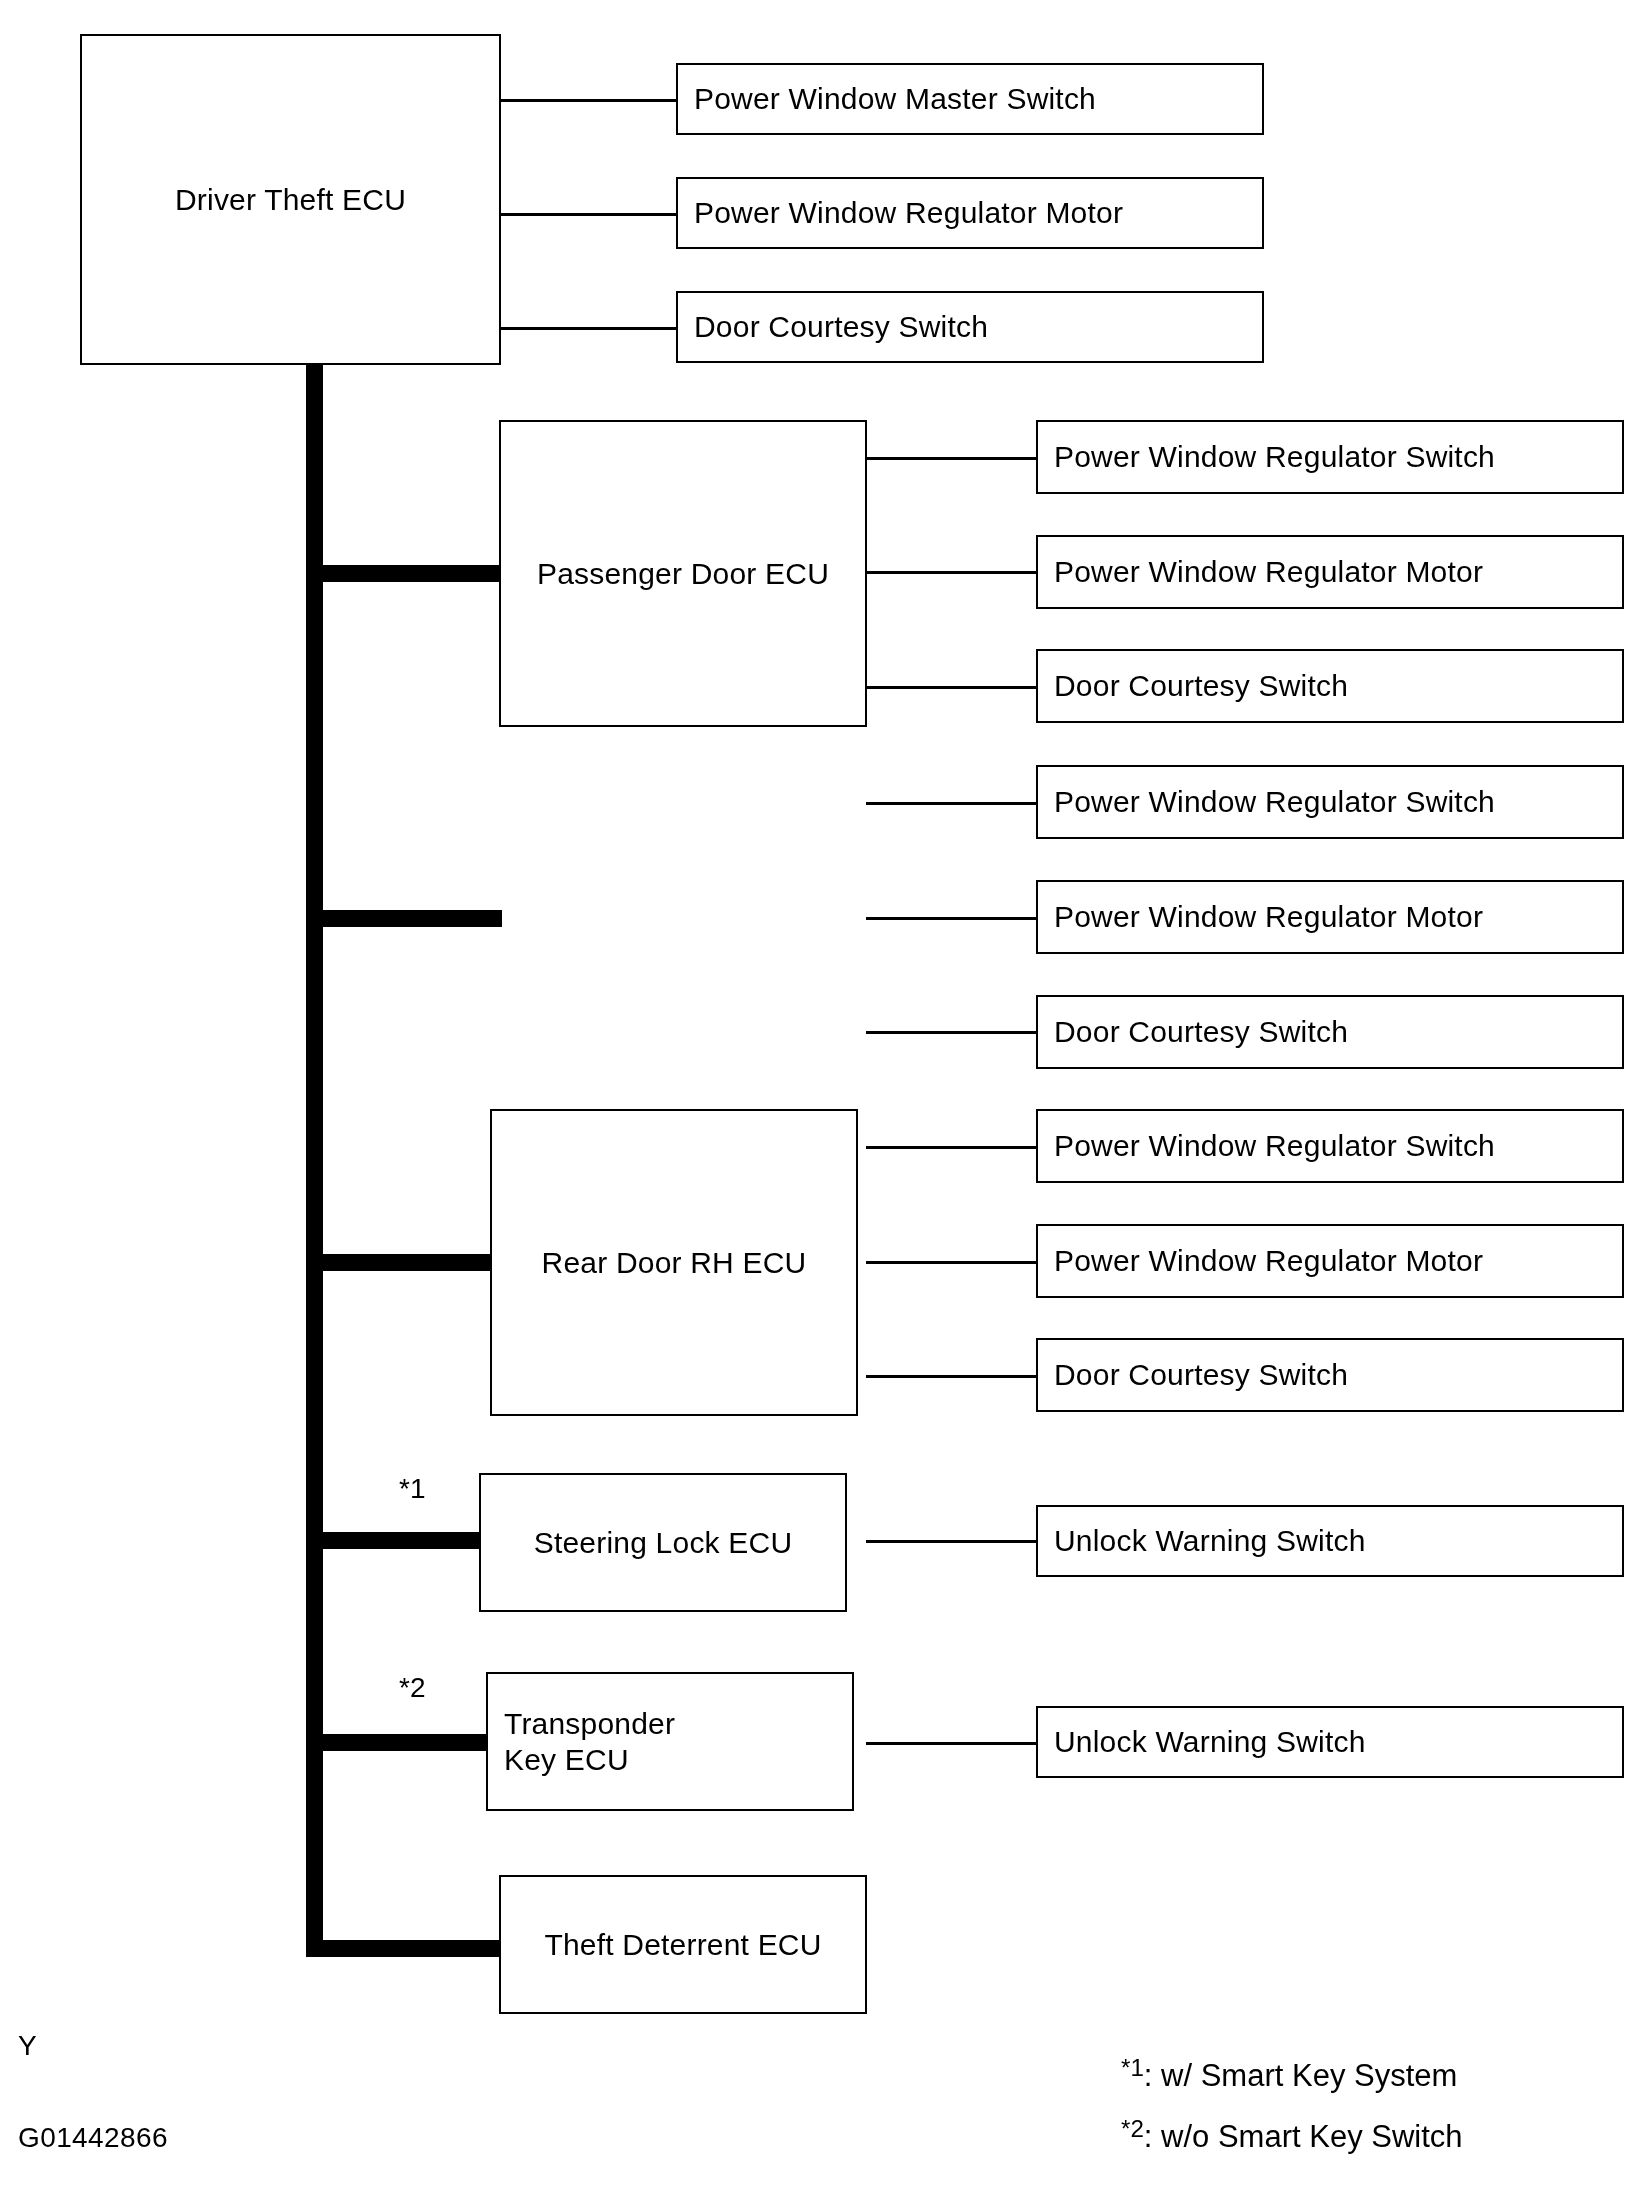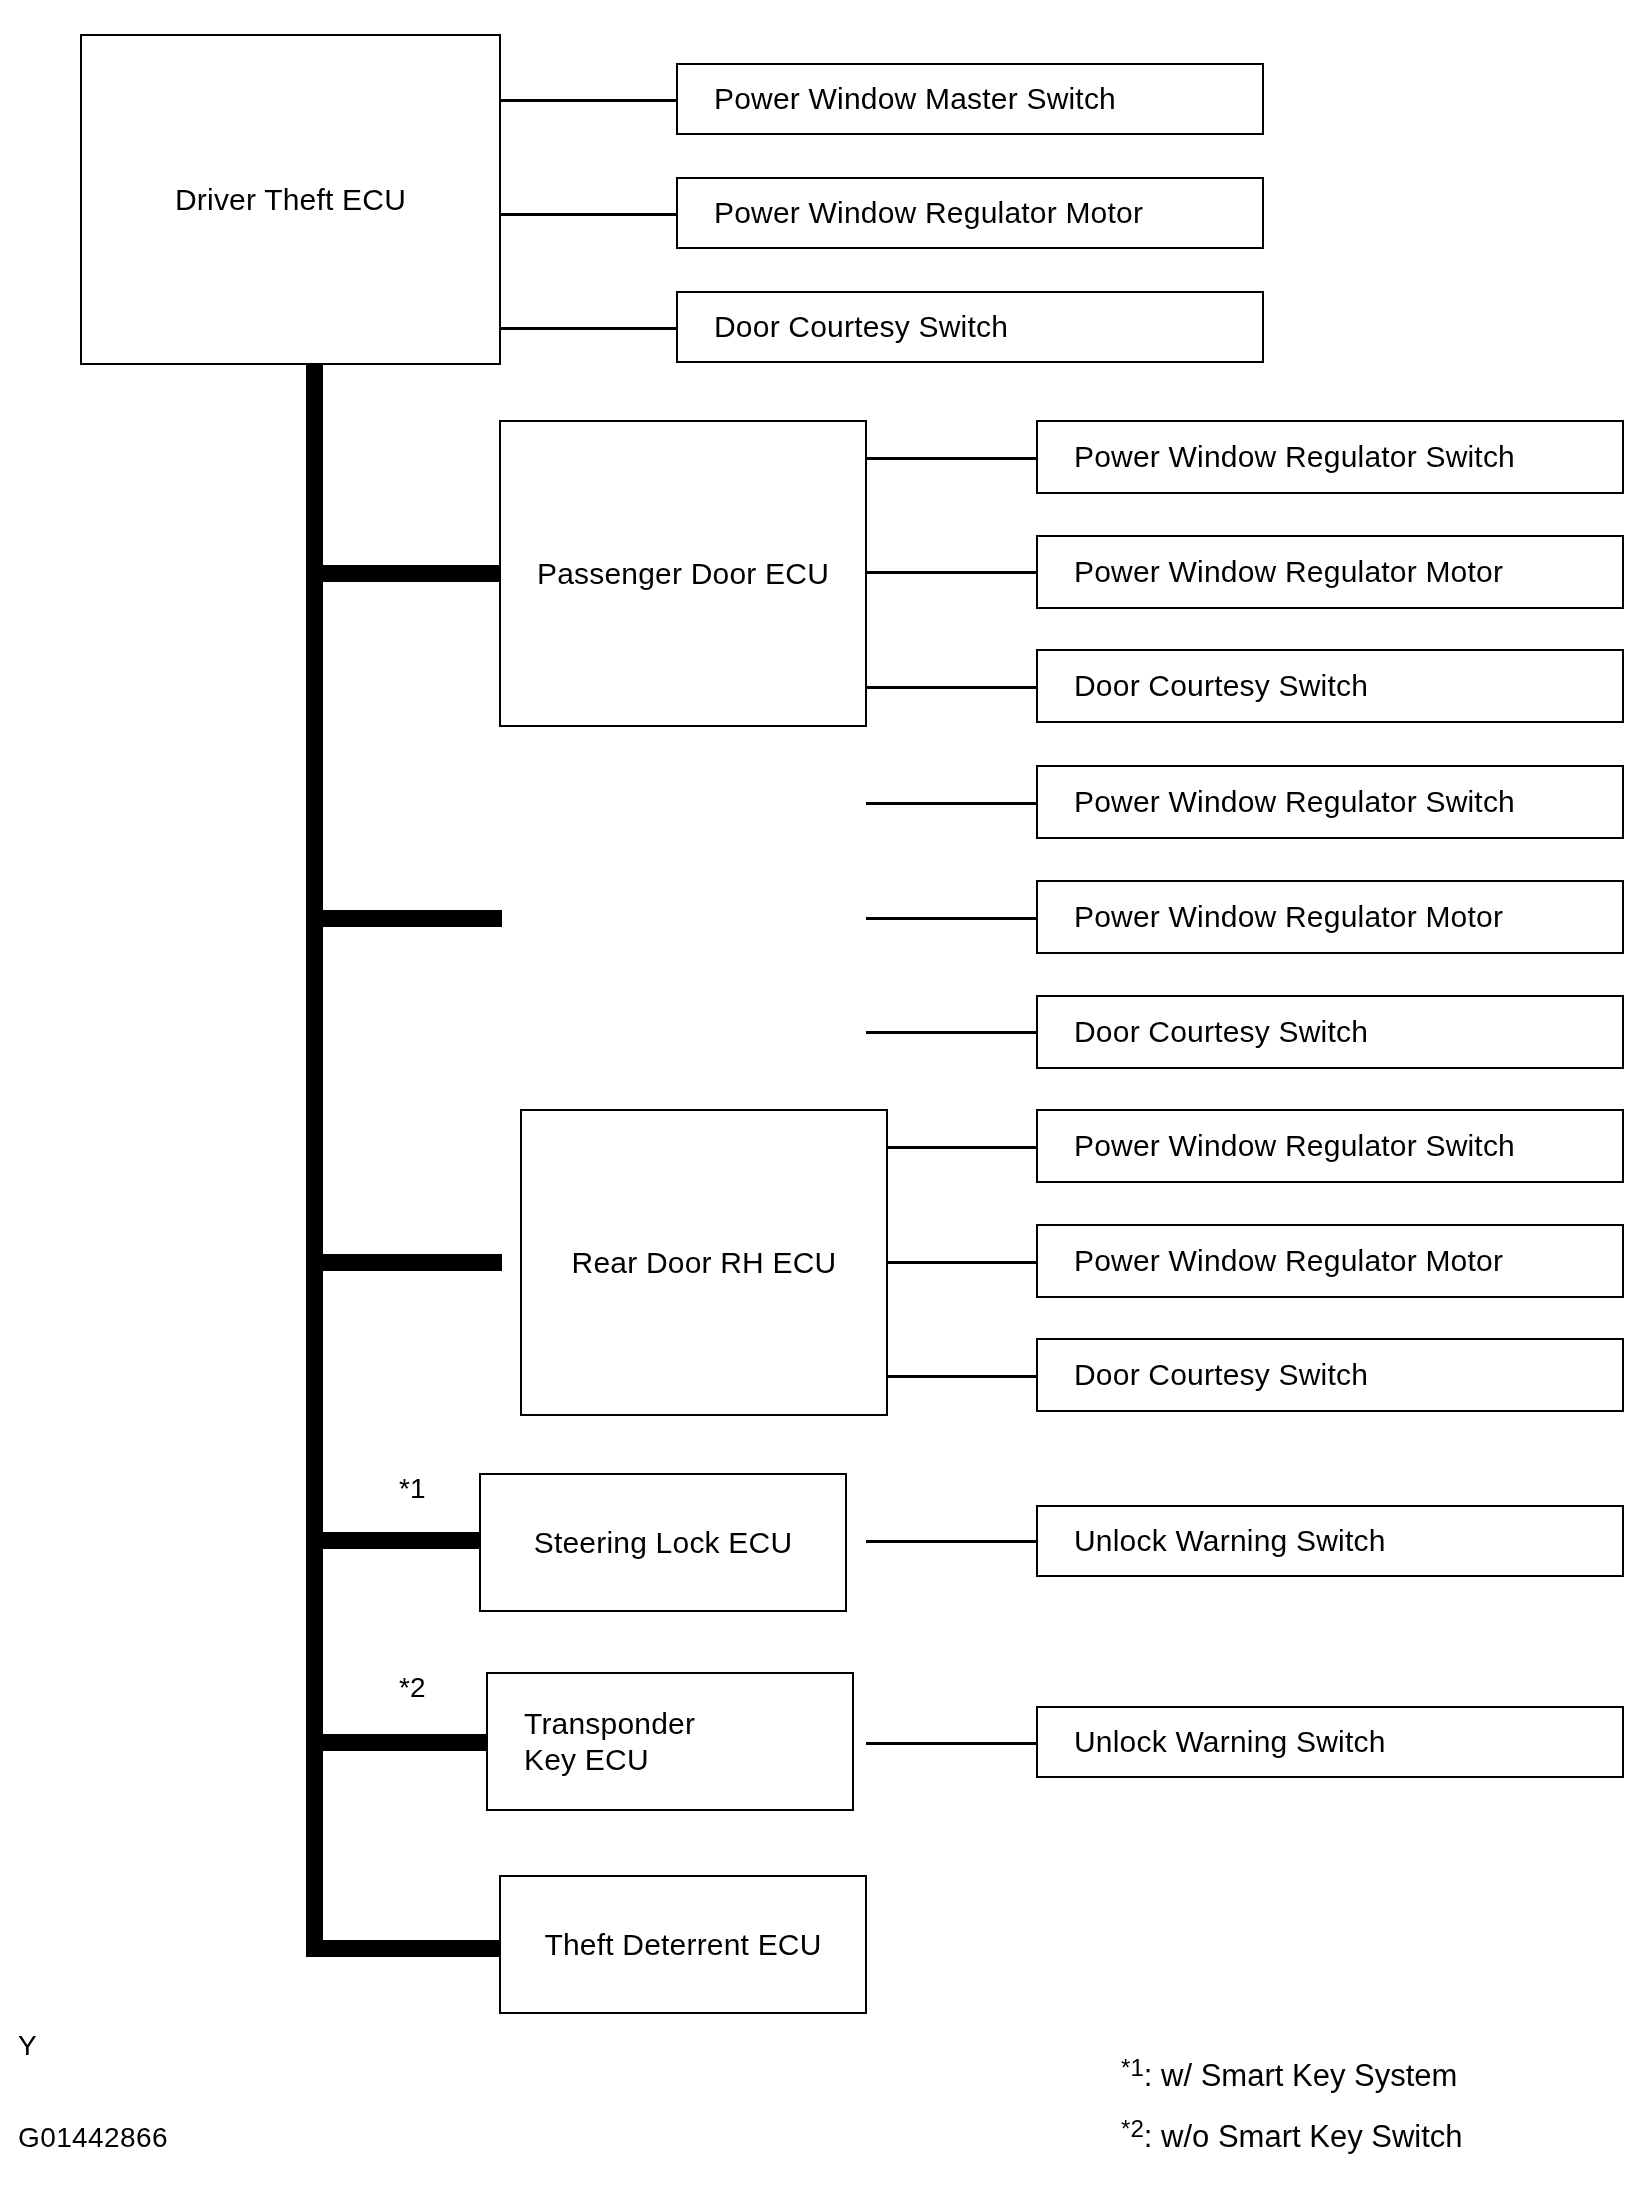--- a/index.html
+++ b/index.html
@@ -20,21 +20,21 @@
     box-sizing:border-box;
     border:2.5px solid #000;
     background:#fff;
     display:flex;
     align-items:center;
     z-index:5;
   }
   .box .lbl{
     display:block;
     width:100%;
-    padding-left:36px;
+    padding-left:16px;
     font-size:30px;
     line-height:1.18;
     letter-spacing:0.2px;
     white-space:pre-line;
   }
   .box.center .lbl{
     padding-left:0;
     text-align:center;
   }
   
@@ -150,21 +150,21 @@
   <div class="box" style="left:1036px; top:765px; width:588px; height:74px;">
     <span class="lbl">Power Window Regulator Switch</span>
   </div>
   <div class="box" style="left:1036px; top:880px; width:588px; height:74px;">
     <span class="lbl">Power Window Regulator Motor</span>
   </div>
   <div class="box" style="left:1036px; top:995px; width:588px; height:74px;">
     <span class="lbl">Door Courtesy Switch</span>
   </div>
 
-  <div class="box center" style="left:520px; top:1109px; width:368px; height:307px;justify-content:center;">
+  <div class="box center" style="left:490px; top:1109px; width:368px; height:307px;justify-content:center;">
     <span class="lbl">Rear Door RH ECU</span>
   </div>
 
   <div class="wire" style="left:866px; top:1146px; width:172px;"></div>
   <div class="wire" style="left:866px; top:1261px; width:172px;"></div>
   <div class="wire" style="left:866px; top:1375px; width:172px;"></div>
 
   <div class="box" style="left:1036px; top:1109px; width:588px; height:74px;">
     <span class="lbl">Power Window Regulator Switch</span>
   </div>

